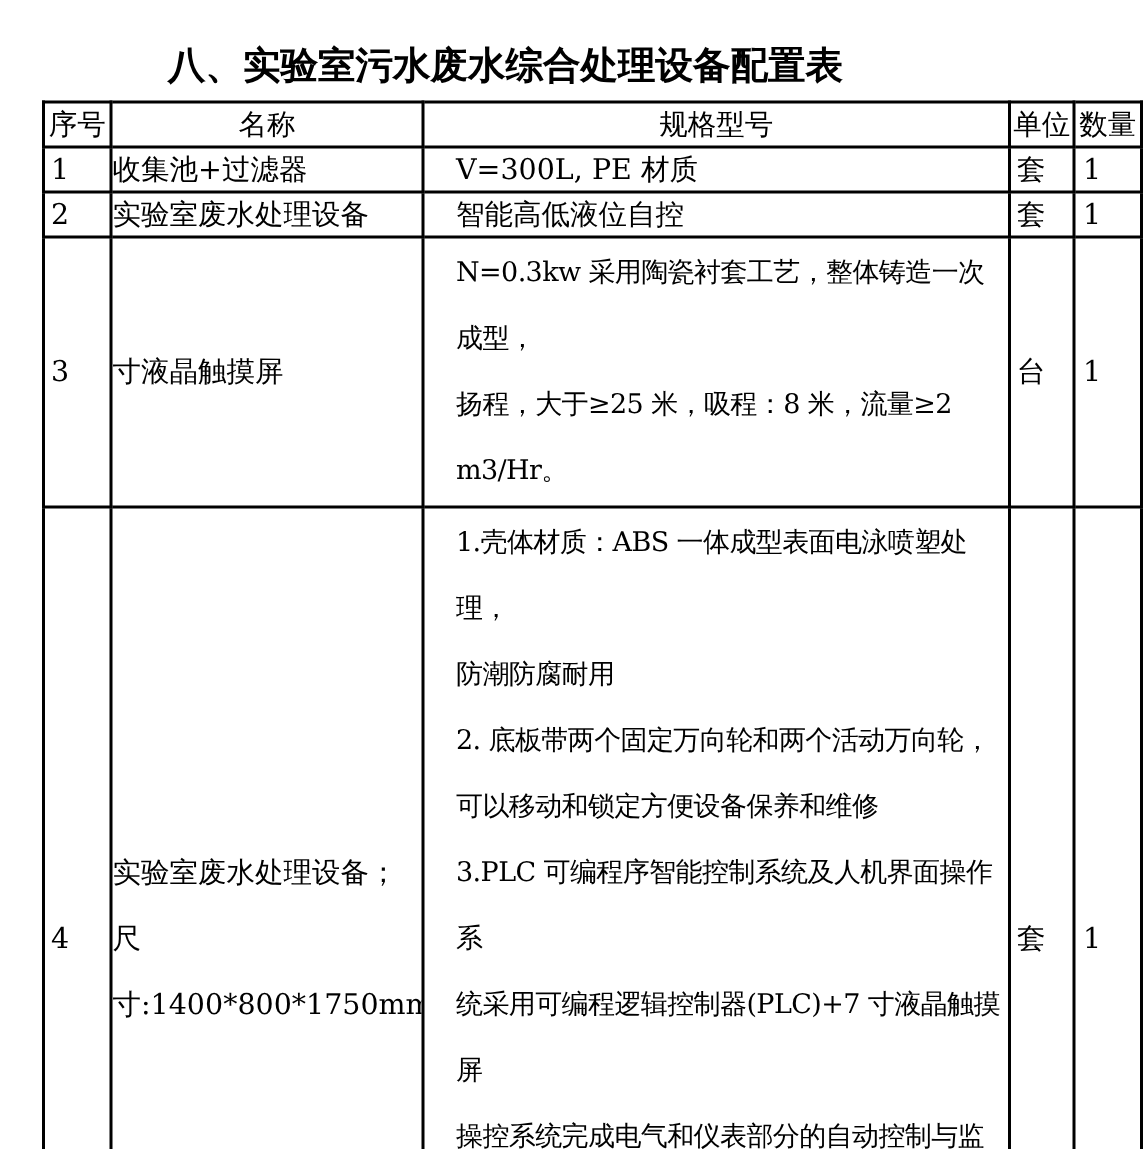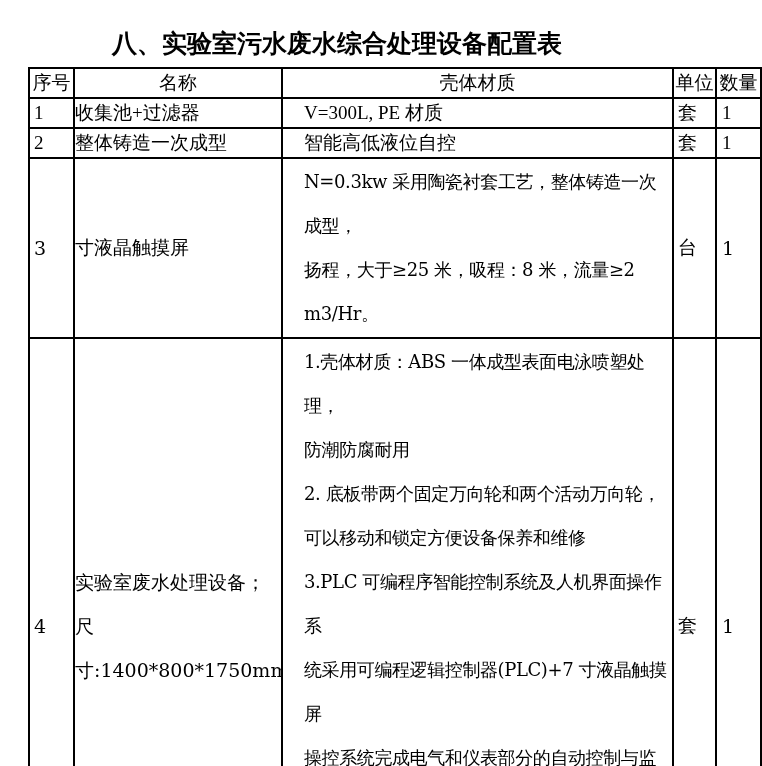--- a/index.html
+++ b/index.html
@@ -50,57 +50,57 @@
   td.c-qty  { padding-left: 5px; }
   .ml {
     white-space: pre-line;
     line-height: 44px;
   }
   td.c-spec.ml {
     font-size: 18px;
     letter-spacing: -0.4px;
     border-radius: 10px;
   }
-  tr.h45  { height: 29px; font-family: Liberation Serif, serif; }
+  tr.h45  { height: 29px; }
   tr.h87  { height: 87px; }
   tr.h400 { height: 400px; }
 </style>
 </head>
 <body>
 
 <h1 class="title">八、实验室污水废水综合处理设备配置表</h1>
 
 <table class="cfg">
   <colgroup>
     <col style="width:45px">
     <col style="width:208px">
     <col style="width:391px">
     <col style="width:43px">
     <col style="width:45px">
   </colgroup>
   <thead>
     <tr class="h45">
       <th>序号</th>
       <th>名称</th>
-      <th>壳体材质</th>
+      <th>规格型号</th>
       <th>单位</th>
       <th>数量</th>
     </tr>
   </thead>
   <tbody>
     <tr class="h45">
       <td class="c-no">1</td>
       <td class="c-name">收集池+过滤器</td>
       <td class="c-spec">V=300L, PE 材质</td>
       <td class="c-unit">套</td>
       <td class="c-qty">1</td>
     </tr>
     <tr class="h45">
       <td class="c-no">2</td>
-      <td class="c-name">整体铸造一次成型</td>
+      <td class="c-name">实验室废水处理设备</td>
       <td class="c-spec">智能高低液位自控</td>
       <td class="c-unit">套</td>
       <td class="c-qty">1</td>
     </tr>
     <tr class="h87">
       <td class="c-no">3</td>
       <td class="c-name">寸液晶触摸屏</td>
       <td class="c-spec ml">N=0.3kw 采用陶瓷衬套工艺，整体铸造一次成型，
 扬程，大于≥25 米，吸程：8 米，流量≥2 m3/Hr。</td>
       <td class="c-unit">台</td>

